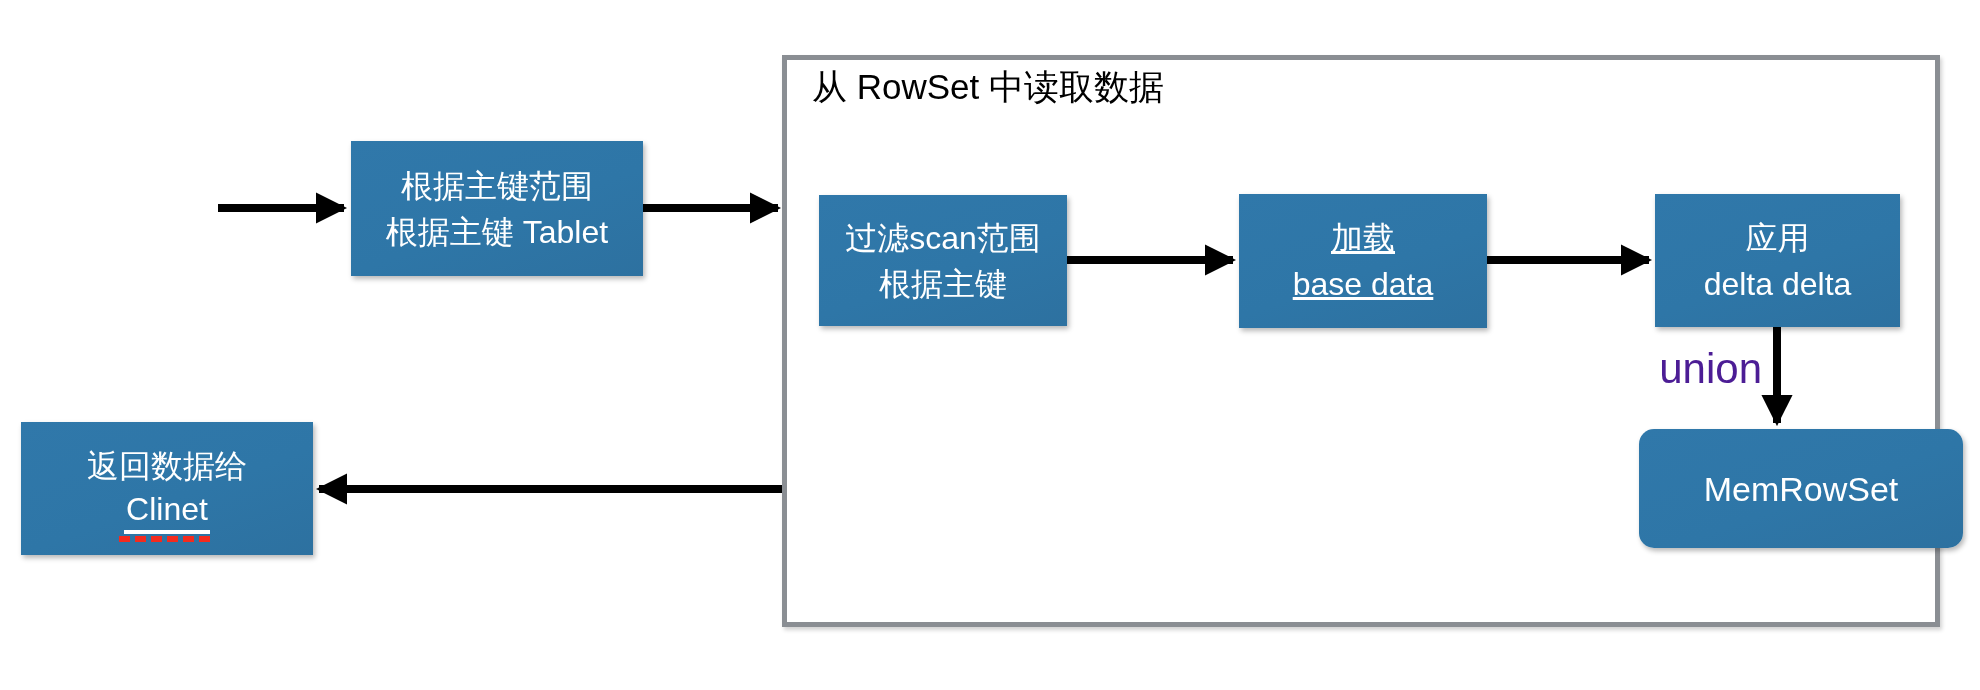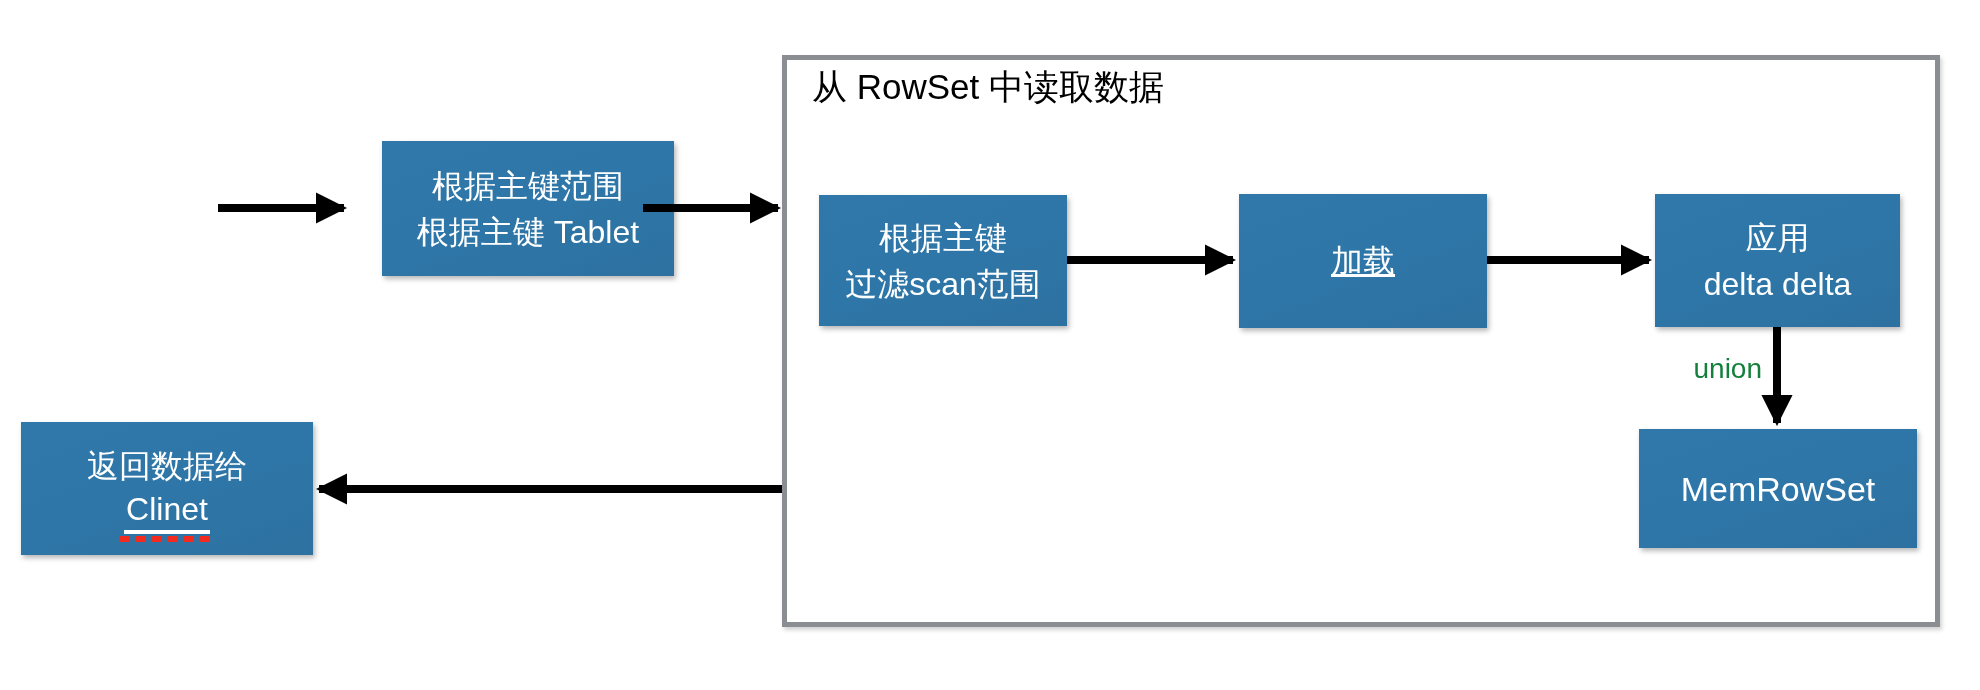--- a/index.html
+++ b/index.html
@@ -37,22 +37,22 @@
     left:800px;top:66px;
     font-size:35px;line-height:42px;
     color:#000000;
     white-space:nowrap;
     margin-left:12px;
   }
   .union-label{
     position:absolute;
     left:1640px;top:351px;width:122px;
     text-align:right;
-    font-size:28px;line-height:36px;
-    color:#15803d;
+    font-size:42px;line-height:36px;
+    color:#4c1d95;
   }
   .memrowset{font-size:34px;}
   .clinet-wrap{
     display:inline-block;
     position:relative;
     line-height:40px;
     border-bottom:4px solid #ffffff;
     padding:0 2px 1px 2px;
   }
   .clinet-wrap::after{
@@ -65,42 +65,43 @@
 </style>
 </head>
 <body>
 
 <div class="page">
 
   <div class="container-box"></div>
   <div class="container-title">从 RowSet 中读取数据</div>
 
 
-  <div class="node" style="left:351px;top:141px;width:292px;height:135px;margin-left:31px;">
+  <div class="node" style="left:351px;top:141px;width:292px;height:135px;">
     <span>根据主键范围</span>
     <span>根据主键 Tablet</span>
   </div>
 
   <div class="node" style="left:819px;top:195px;width:248px;height:131px;">
+    <span>过滤scan范围</span>
     <span>根据主键</span>
-    <span>过滤scan范围</span>
   </div>
 
   <div class="node" style="left:1239px;top:194px;width:248px;height:134px;text-decoration:underline;">
     <span>加载</span>
+    <span>base data</span>
   </div>
 
   <div class="node" style="left:1655px;top:194px;width:245px;height:133px;">
     <span>应用</span>
     <span>delta delta</span>
   </div>
 
   <div class="union-label">union</div>
 
-  <div class="node memrowset" style="left:1639px;top:429px;width:278px;height:119px;">
+  <div class="node memrowset" style="left:1639px;top:429px;width:324px;height:119px;border-radius:15px;">
     <span>MemRowSet</span>
   </div>
 
   <div class="node" style="left:21px;top:422px;width:292px;height:133px;">
     <span>返回数据给</span>
     <span class="clinet-wrap"><span>Clinet</span></span>
   </div>
 
   <svg class="arrows" width="1980" height="690" viewBox="0 0 1980 690">
     <defs>

